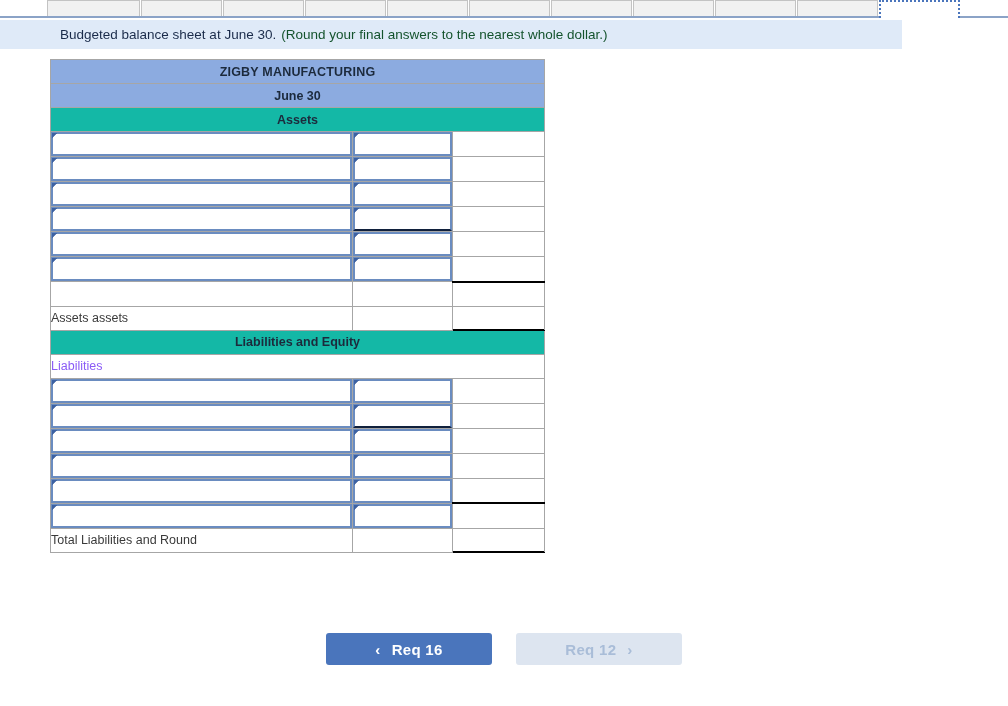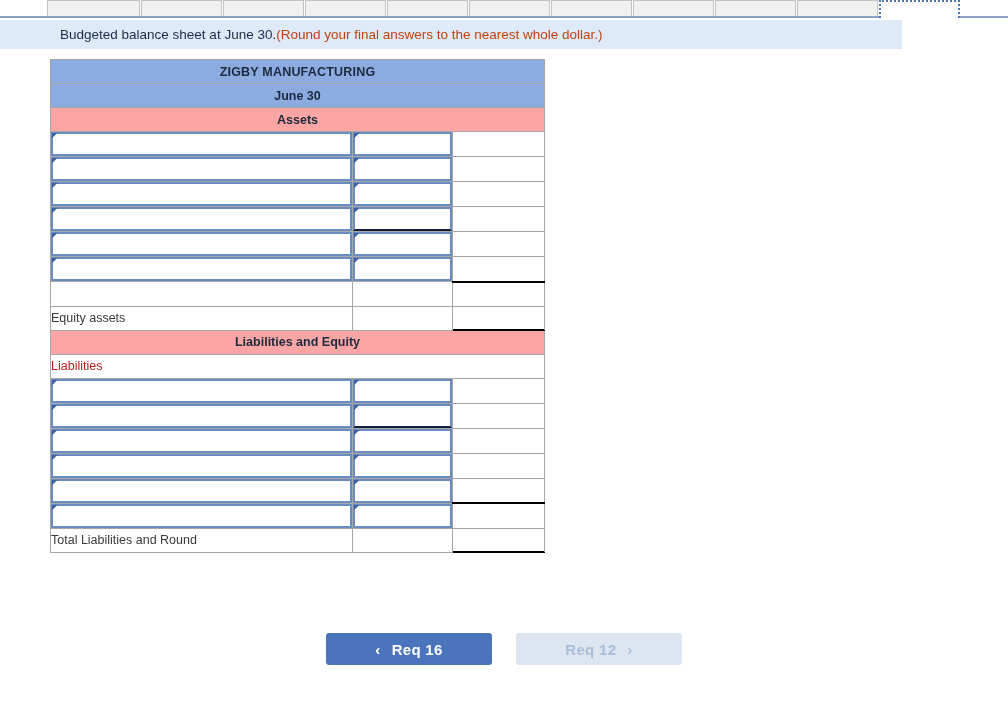--- a/index.html
+++ b/index.html
@@ -53,21 +53,21 @@
     height: 29px;
     background: #dfeaf8;
     box-sizing: border-box;
     display: flex;
     align-items: center;
     padding-left: 60px;
     font-size: 13.5px;
     white-space: nowrap;
   }
   .banner .b-main { color: #1a2b4a; }
-  .banner .b-note { color: #c2410c; }
+  .banner .b-note { color: #14532d; margin-left: 5px; }
 
   
   .sheet {
     position: absolute;
     left: 50px;
     top: 59px;
     width: 494px;
     border-collapse: collapse;
     table-layout: fixed;
     font-size: 12.5px;
@@ -92,27 +92,27 @@
     color: #1c2a3c;
     height: 26px;
   }
   .hdr.first { letter-spacing: .2px; }
   .section {
     text-align: center;
     font-weight: bold;
     font-size: 12.5px;
     color: #1c2a3c;
     height: 26px;
-    background: #fca5a5;
+    background: #14b8a6;
   }
   .label-cell {
     padding-left: 6px;
     height: 26px;
     font-size: 12.5px;
-    color: #b91c1c;
+    color: #8b5cf6;
   }
   .total-label {
     padding-left: 6px;
     height: 27px;
     font-size: 12.5px;
     color: #3a3a3a;
   }
 
   
   .in-cell { padding: 1px 2px 1px 1px; height: 26px; }
@@ -310,21 +310,21 @@
         <td></td>
       </tr>
 
       <tr>
         <td></td>
         <td></td>
         <td class="rule-top"></td>
       </tr>
 
       <tr>
-        <td class="total-label">Equity assets</td>
+        <td class="total-label">Assets assets</td>
         <td></td>
         <td class="rule-dbl"></td>
       </tr>
 
       <tr>
         <td class="section" colspan="3">Liabilities and Equity</td>
       </tr>
       <tr>
         <td class="label-cell" colspan="3">Liabilities</td>
       </tr>

